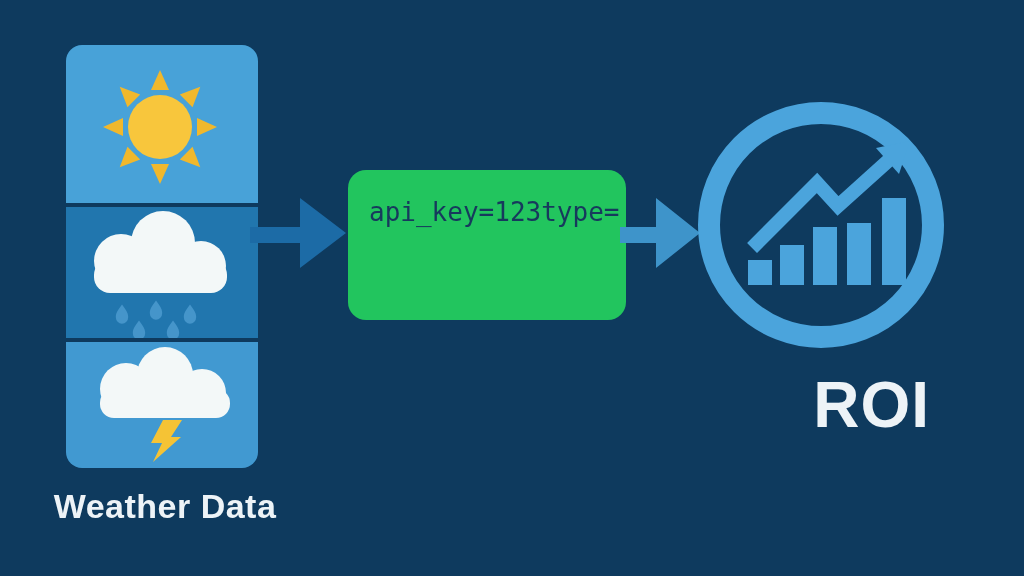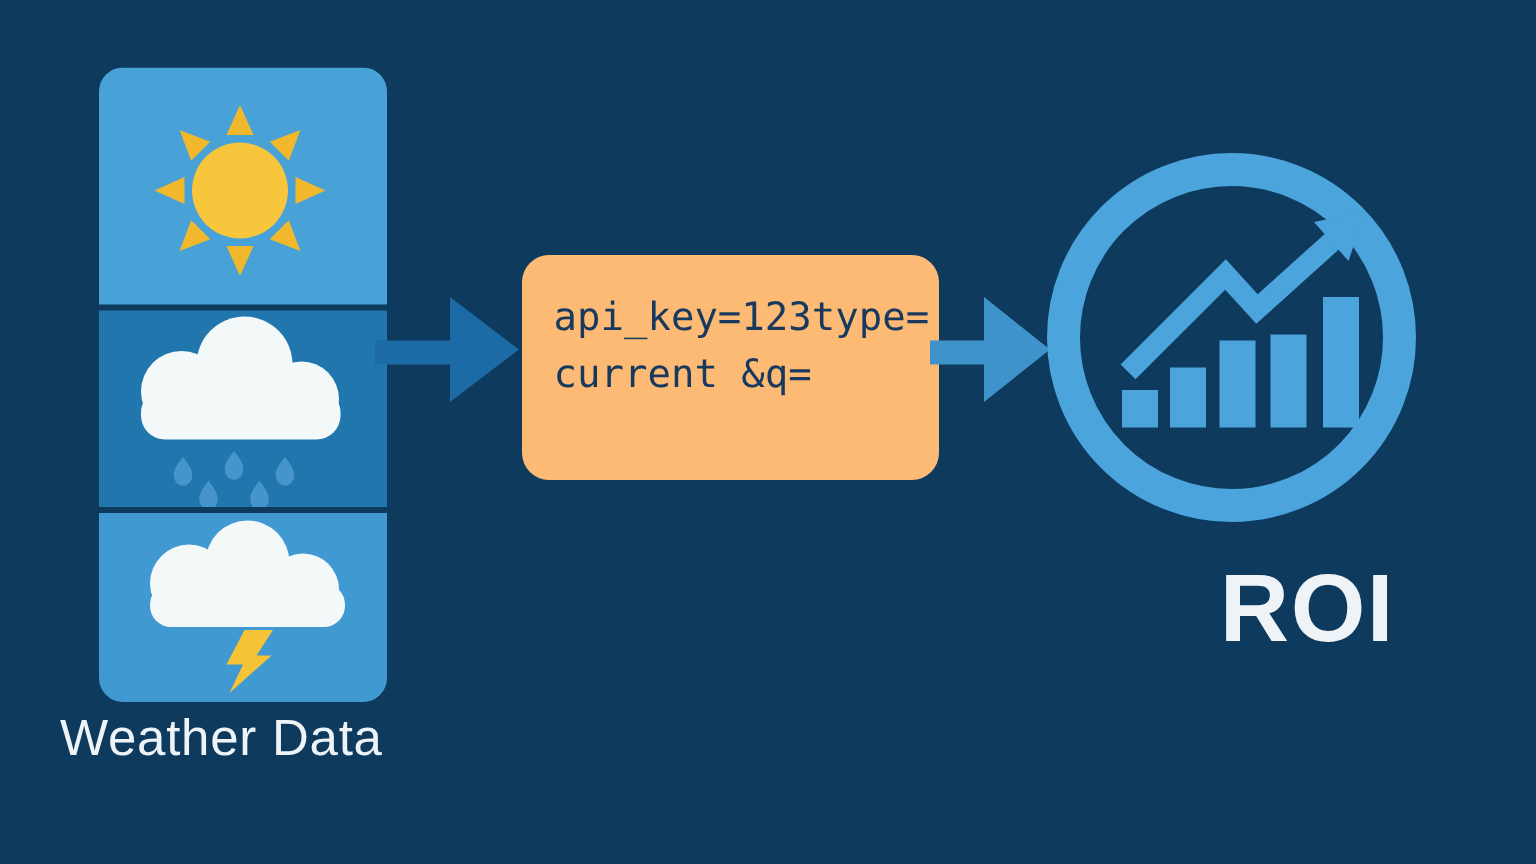--- a/index.html
+++ b/index.html
@@ -23,24 +23,25 @@
     gap: 4px;
     background: #0e3a5e;
   }
   .weather-section { width: 192px; display: flex; align-items: center; justify-content: center; }
   .weather-section svg { display: block; }
   .sec-sunny { height: 158px; background: #48a2d8; }
   .sec-rain  { height: 131px; background: #2176ae; }
   .sec-storm { height: 126px; background: #4199d1; }
   .weather-label {
     position: absolute;
-    left: 40px; top: 473px;
+    left: 40px; top: 487px;
     width: 250px;
+    text-align: center;
     font-size: 34px;
-    font-weight: 400;
+    font-weight: 700;
     letter-spacing: 0.5px;
   }
   .arrow { position: absolute; }
   .arrow-1 { left: 250px; top: 198px; }
   .arrow-2 { left: 620px; top: 198px; }
   .api-title {
     position: absolute;
     left: 348px; top: 108px;
     width: 278px;
     text-align: center;
@@ -127,23 +128,22 @@
       </svg>
     </div>
   </div>
 
   <div class="weather-label">Weather Data</div>
 
   <svg class="arrow arrow-1" width="96" height="70" viewBox="0 0 96 70">
     <polygon points="0,29 50,29 50,0 96,35 50,70 50,45 0,45" fill="#1c6ba6"></polygon>
   </svg>
 
-  <div class="code-box" style="background: #fdba74; color: rgb(23, 57, 93);">
+  <div class="code-box" style="background: #22c55e; color: rgb(23, 57, 93);">
     <div class="code-line">api_key=123type=</div>
-    <div class="code-line">current &amp;q=</div>
   </div>
 
   <svg class="arrow arrow-2" width="80" height="70" viewBox="0 0 80 70">
     <polygon points="0,29 36,29 36,0 80,35 36,70 36,45 0,45" fill="#3e94ca"></polygon>
   </svg>
 
   <svg class="roi-icon" width="256" height="256" viewBox="0 0 256 256">
     <circle cx="127" cy="128" r="112" fill="none" stroke-width="22" stroke="#4ba4dc"></circle>
     <g fill="#4ba4dc">
       <rect x="54" y="163" width="24" height="25"></rect>

